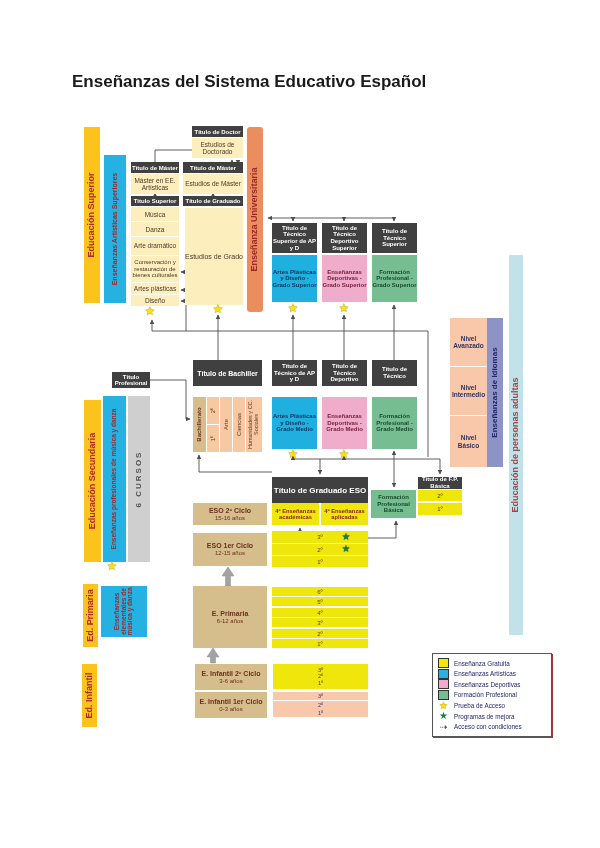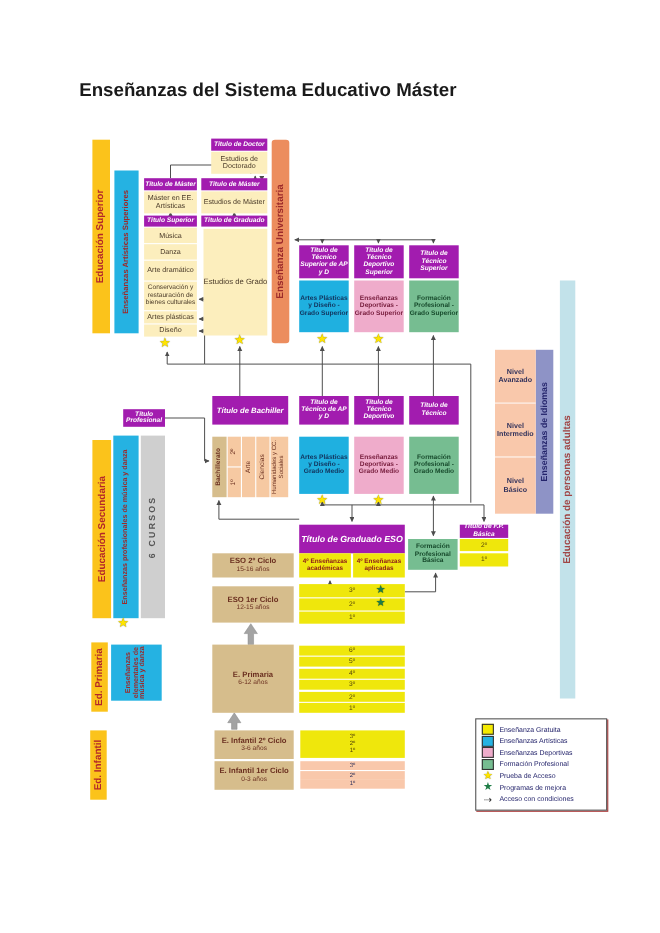--- a/index.html
+++ b/index.html
@@ -10,21 +10,21 @@
   .page-title{font-size:17px;font-weight:bold;color:#1a1a1a;}
   
   .vrot{position:absolute;transform-origin:0 0;transform:rotate(-90deg);
         display:flex;align-items:center;justify-content:center;text-align:center;line-height:1.05;}
   .strip-yellow{background:#fbc31b;color:#b3262a;font-weight:bold;}
   .strip-cyan{background:#25b2e2;color:#9c2a2a;font-weight:bold;}
   .strip-orange{background:#ec8d5e;color:#9c2a2a;font-weight:bold;border-radius:3px;}
   .strip-gray{background:#cfcfcf;color:#555;font-weight:bold;}
   .strip-purple{background:#8e93c6;color:#24246b;font-weight:bold;}
   .strip-ltblue{background:#c2e2ea;color:#a04545;font-weight:bold;}
-  .red{background:#a21caf;color:#fff;font-weight:bold;font-style:italic;}
+  .red{background:#404040;color:#fff;font-weight:bold;}
   .cream{background:#fceebd;color:#4a3a28;}
   .tan{background:#d6bd8c;color:#6b3020;}
   .peach{background:#f6c9a2;color:#6b3020;}
   .yellow{background:#efe70c;color:#55450a;}
   .cyanbox{background:#1fb0e0;color:#12335c;font-weight:bold;}
   .pinkbox{background:#efaccb;color:#7a2040;font-weight:bold;}
   .greenbox{background:#76bd91;color:#174a2c;font-weight:bold;}
   .salmon{background:#f9c8ab;color:#33335c;}
   .f6{font-size:6px;}  .f65{font-size:6.5px;} .f7{font-size:7px;} .f8{font-size:8px;} .f9{font-size:9px;}
   .lh1{line-height:1.1;}
@@ -45,21 +45,21 @@
   .sw-pink{background:#efaccb;}  .sw-green{background:#76bd91;}
   .leg-star{width:11px;text-align:center;font-size:10px;line-height:10px;flex:0 0 auto;}
   .leg-arrow{width:11px;text-align:center;font-size:9px;color:#333;flex:0 0 auto;}
   .leg-label{font-size:6.3px;color:#24246b;}
 </style>
 </head>
 <body>
 
 <div id="canvas">
 
-  <div class="abs page-title" style="left:72px;top:72px;width:460px;">Enseñanzas del Sistema Educativo Máster</div>
+  <div class="abs page-title" style="left:72px;top:72px;width:460px;">Enseñanzas del Sistema Educativo Español</div>
 
   <svg class="abs" style="left:0;top:0;" width="600" height="848">
     <defs>
       <marker id="ah" markerWidth="6" markerHeight="6" refX="4.5" refY="2.5" orient="auto">
         <path d="M0,0L5,2.5L0,5z" fill="#4d4d4d"></path>
       </marker>
     </defs>
     <g stroke="#4d4d4d" stroke-width="0.9" fill="none">
       <path d="M155,162 V150 H228 V158"></path>
       <path d="M232,165 V160" marker-end="url(#ah)"></path>

